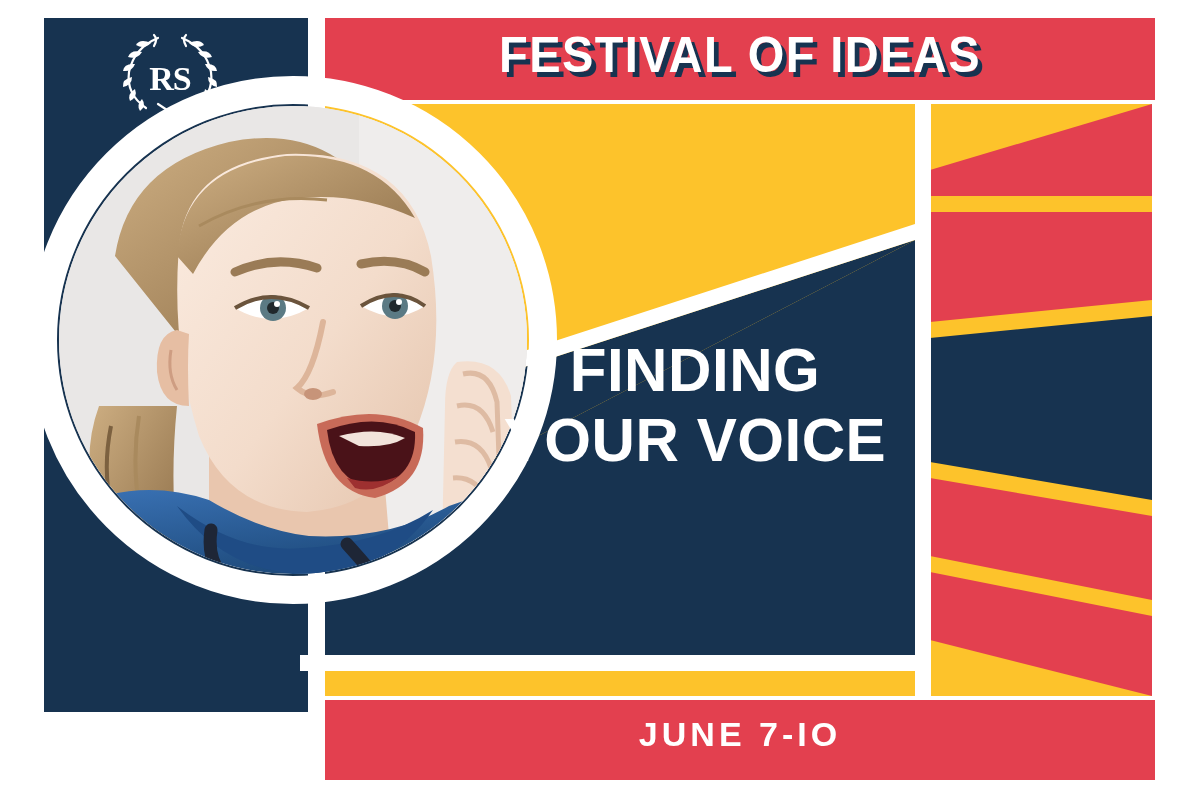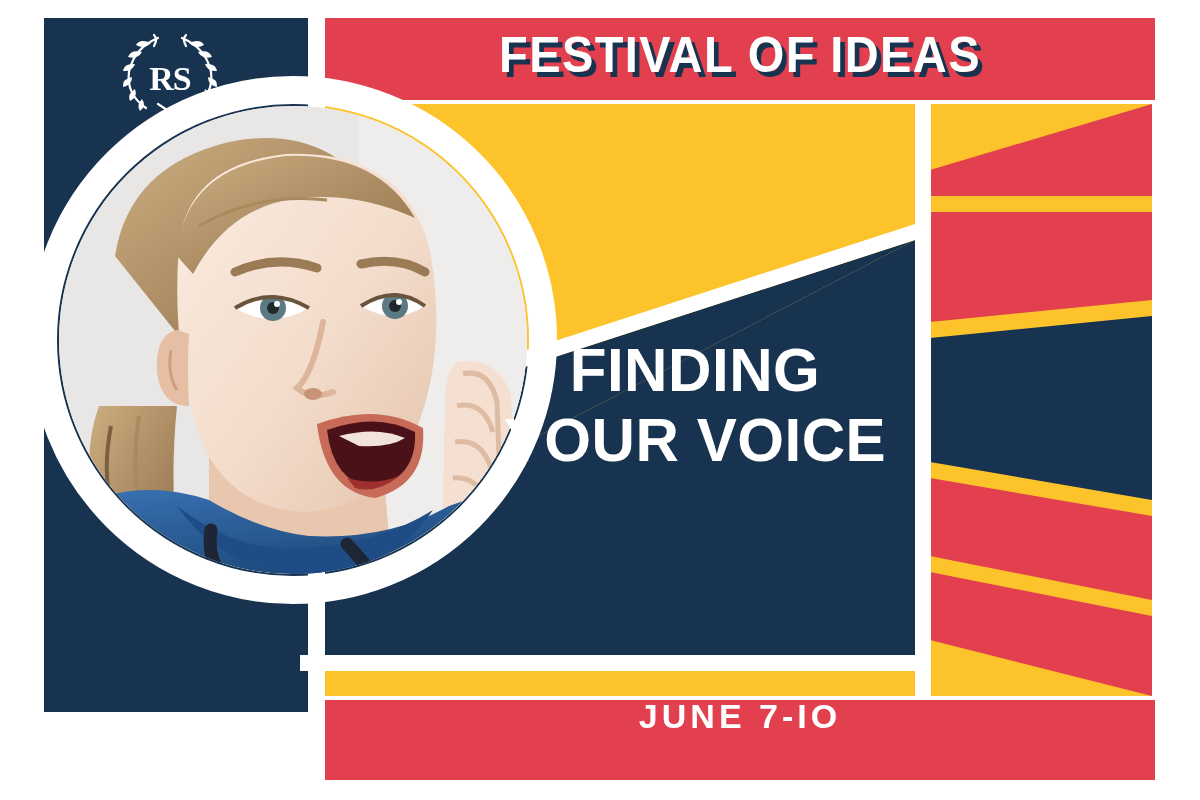--- a/index.html
+++ b/index.html
@@ -60,21 +60,21 @@
     font-size: 62px;
     line-height: 70px;
     letter-spacing: 0.5px;
     transform: scaleX(0.97);
     transform-origin: center center;
   }
   #headline .line { display: block; }
 
   #date-text {
     left: 325px;
-    top: 696px;
+    top: 714px;
     width: 830px;
     text-align: center;
     font-size: 34px;
     letter-spacing: 4px;
     line-height: 40px;
   }
 
   
   #photo-circle {
     position: absolute;

